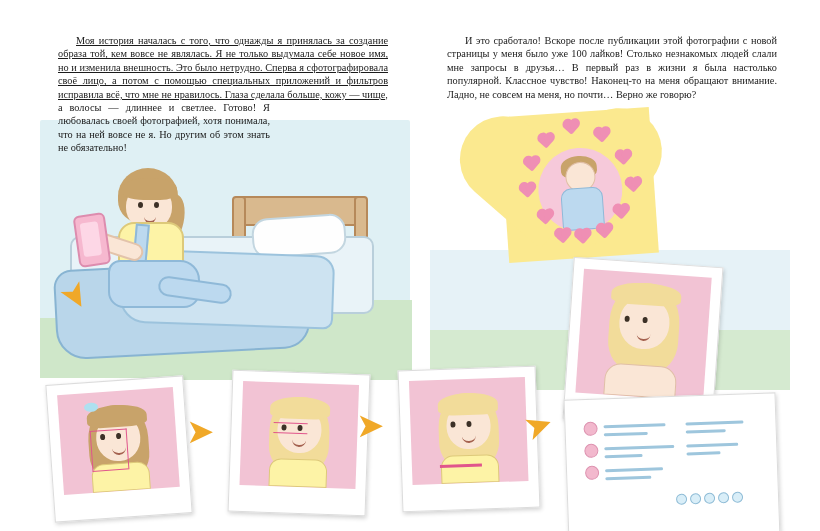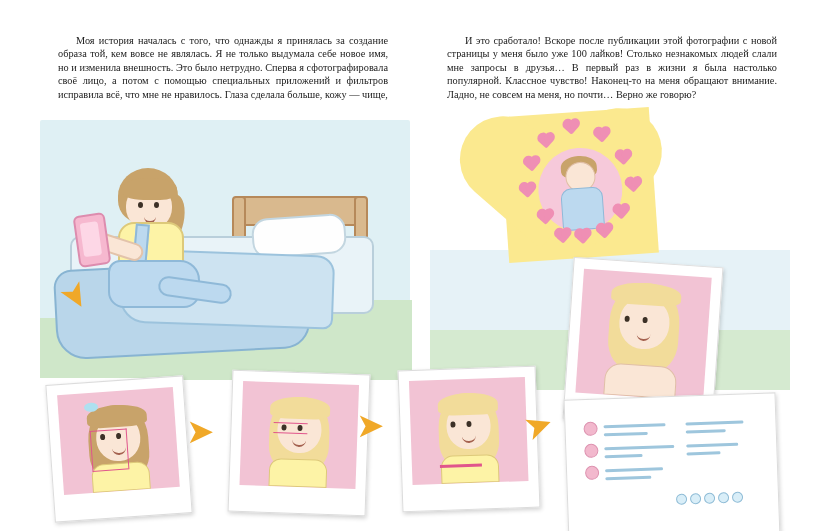--- a/index.html
+++ b/index.html
@@ -27,21 +27,21 @@
     top: 34px;
     font-size: 10.3px;
     line-height: 13.4px;
     color: #1b1b1b;
     text-align: justify;
     font-family: "Liberation Serif", serif;
   }
   .col p { margin: 0; }
   .col-left { left: 58px; width: 330px; }
   .col-right { left: 447px; width: 330px; }
-  .col-left .indent { text-indent: 18px; }
+  .col-left .indent { text-indent: 18px; text-decoration: underline; }
   .col-right .indent { text-indent: 18px; }
   .narrow-tail {
     width: 212px;
     margin-left: 118px;
     text-align: justify;
   }
 
   
   .art {
     position: absolute;
@@ -674,19 +674,20 @@
 
     <div class="arrow" style="left:62px;  top:278px; transform: rotate(60deg);">➤</div>
     <div class="arrow" style="left:186px; top:414px;">➤</div>
     <div class="arrow" style="left:356px; top:408px;">➤</div>
     <div class="arrow" style="left:524px; top:408px; transform: rotate(-20deg);">➤</div>
 
   </div>
 
   <div class="col col-left">
     <p class="indent">Моя история началась с того, что однажды я принялась за создание образа той, кем вовсе не являлась. Я не только выдумала себе новое имя, но и изменила внешность. Это было нетрудно. Сперва я сфотографировала своё лицо, а потом с помощью специальных приложений и фильтров исправила всё, что мне не нравилось. Глаза сделала больше, кожу — чище,</p>
+    <p class="narrow-tail">а волосы — длиннее и светлее. Готово! Я любовалась своей фотографией, хотя понимала, что на ней вовсе не я. Но другим об этом знать не обязательно!</p>
   </div>
 
   <div class="col col-right">
     <p class="indent">И это сработало! Вскоре после публикации этой фотографии с новой страницы у меня было уже 100 лайков! Столько незнакомых людей слали мне запросы в друзья… В первый раз в жизни я была настолько популярной. Классное чувство! Наконец-то на меня обращают внимание. Ладно, не совсем на меня, но почти… Верно же говорю?</p>
   </div>
 
 </div>
 
 </body></html>

